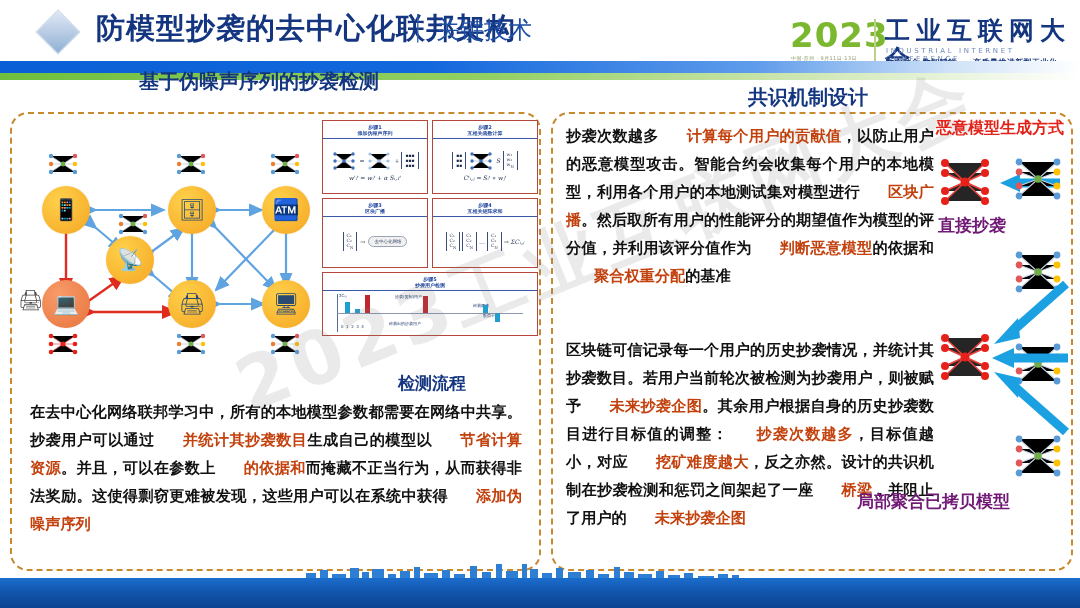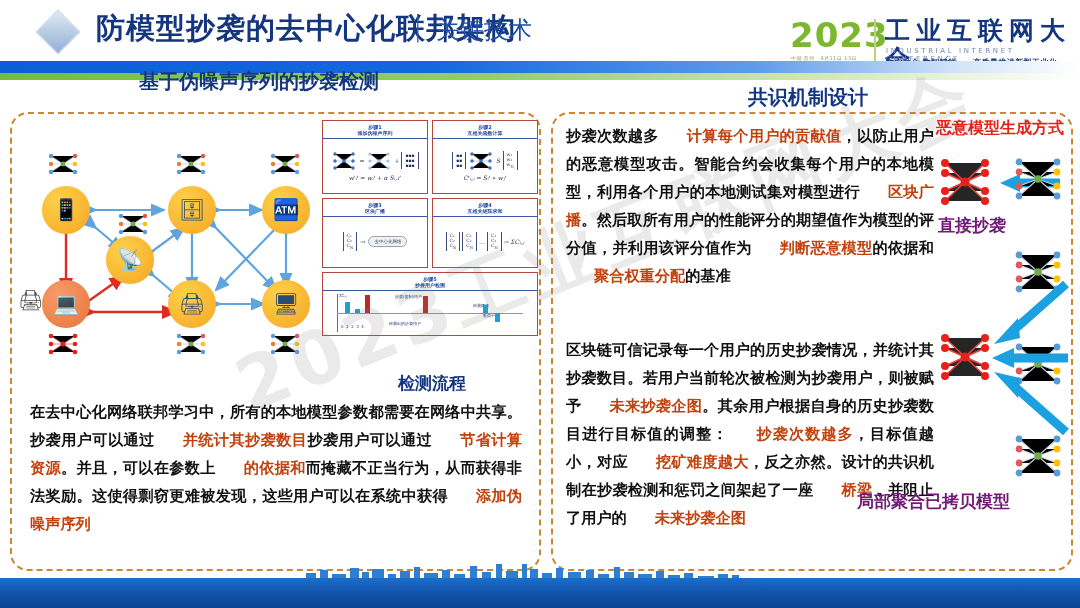--- a/index.html
+++ b/index.html
@@ -441,21 +441,21 @@
           <div class="bar blue" style="left:172px;bottom:12px;width:5px;height:9px;"></div>
           <div class="chlabel" style="left:18px;top:33px;">0&nbsp;&nbsp;1&nbsp;&nbsp;2&nbsp;&nbsp;3&nbsp;&nbsp;4</div>
         </div>
       </div>
     </div>
   </div>
   <div class="caption">检测流程</div>
 
   <div class="wm">2023工业互联网大会</div>
 
-  <div class="para" id="para-left"><span>    在去中心化网络联邦学习中，所有的本地模型参数都需要在网络中共享。抄袭用户可以通过</span><span class="hl">并统计其抄袭数目</span><span>抄袭用户可以通过</span><span class="hl">节省计算资源</span><span>。并且，可以在参数上</span><span class="hl">的依据和</span><span>而掩藏不正当行为，从而获得非法奖励。这使得剽窃更难被发现，这些用户可以在系统中获得</span><span class="hl">添加伪噪声序列</span></div>
+  <div class="para" id="para-left"><span>    在去中心化网络联邦学习中，所有的本地模型参数都需要在网络中共享。抄袭用户可以通过</span><span class="hl">并统计其抄袭数目</span><span>生成自己的模型以</span><span class="hl">节省计算资源</span><span>。并且，可以在参数上</span><span class="hl">的依据和</span><span>而掩藏不正当行为，从而获得非法奖励。这使得剽窃更难被发现，这些用户可以在系统中获得</span><span class="hl">添加伪噪声序列</span></div>
   <div class="para" id="para-r1"><span>    抄袭次数越多</span><span class="hl">计算每个用户的贡献值</span><span>，以防止用户的恶意模型攻击。智能合约会收集每个用户的本地模型，利用各个用户的本地测试集对模型进行</span><span class="hl">区块广播</span><span>。然后取所有用户的性能评分的期望值作为模型的评分值，并利用该评分值作为</span><span class="hl">判断恶意模型</span><span>的依据和</span><span class="hl">聚合权重分配</span><span>的基准</span></div>
   <div class="para" id="para-r2"><span>    区块链可信记录每一个用户的历史抄袭情况，并统计其抄袭数目。若用户当前轮次被检测为抄袭用户，则被赋予</span><span class="hl">未来抄袭企图</span><span>。其余用户根据自身的历史抄袭数目进行目标值的调整：</span><span class="hl">抄袭次数越多</span><span>，目标值越小，对应</span><span class="hl">挖矿难度越大</span><span>，反之亦然。设计的共识机制在抄袭检测和惩罚之间架起了一座</span><span class="hl">桥梁</span><span>，并阻止了用户的</span><span class="hl">未来抄袭企图</span></div>
 
   <div style="position:absolute;left:936px;top:118px;font-size:16px;font-weight:bold;color:#e2231a;">恶意模型生成方式</div>
 
   <svg style="position:absolute;left:936px;top:155px;" width="58" height="54" viewBox="0 0 58 54">
     <g stroke="#e8201a" stroke-width="1.6" opacity=".85">
       <path d="M9,8 L29,27 L49,8 M9,18 L29,27 L49,18 M9,36 L29,27 L49,36 M9,46 L29,27 L49,46 M9,8 L49,46 M9,46 L49,8"></path>
     </g>
     <g fill="#e8201a">

